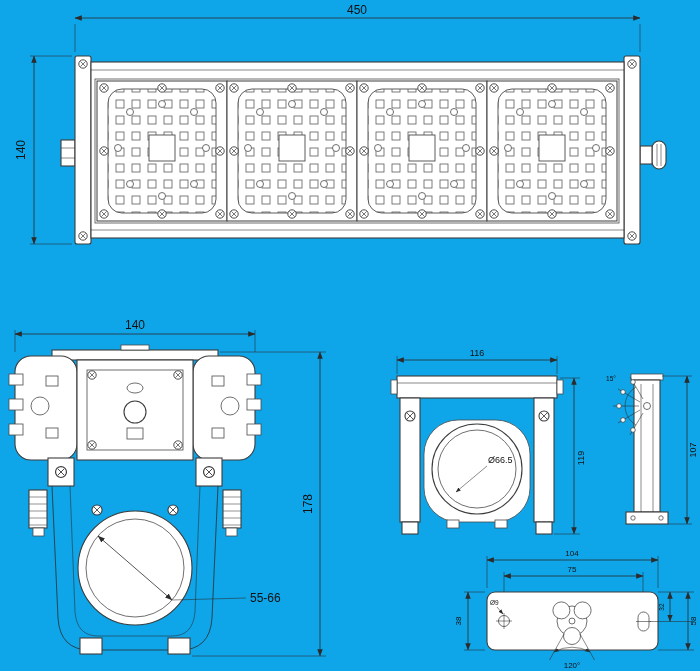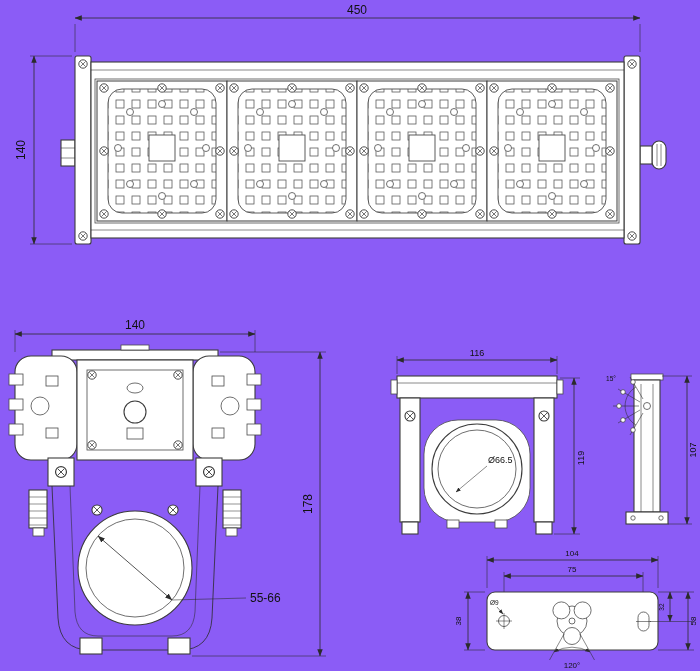--- a/index.html
+++ b/index.html
@@ -1,18 +1,18 @@
 <!DOCTYPE html>
 <html><head>
 <meta charset="utf-8">
 <style>
   * { margin:0; padding:0; box-sizing:border-box; }
   html,body { background:#ffffff; }
   body { width:700px; height:671px; font-family:"Liberation Sans", sans-serif; }
-  .canvas { position:relative; width:700px; height:671px; background:#8b5cf6; overflow:hidden; }
+  .canvas { position:relative; width:700px; height:671px; background:#0ea5e9; overflow:hidden; }
   svg { display:block; }
   .part  { fill:#fff; stroke:#3c3c3c; stroke-width:1.1; }
   .part2 { fill:#fff; stroke:#4a4a4a; stroke-width:0.8; }
   .ledc  { fill:#fff; stroke:#4a4a4a; stroke-width:0.8; }
   .dim   { stroke:#2b2b2b; stroke-width:0.8; fill:none; }
   .thin  { stroke:#2b2b2b; stroke-width:0.55; fill:none; }
   .hatch { stroke:#4a4a4a; stroke-width:0.6; }
   text { font-family:"Liberation Sans", sans-serif; fill:#111; }
   .t-l  { font-size:12px; }
   .t-m  { font-size:9px; }

